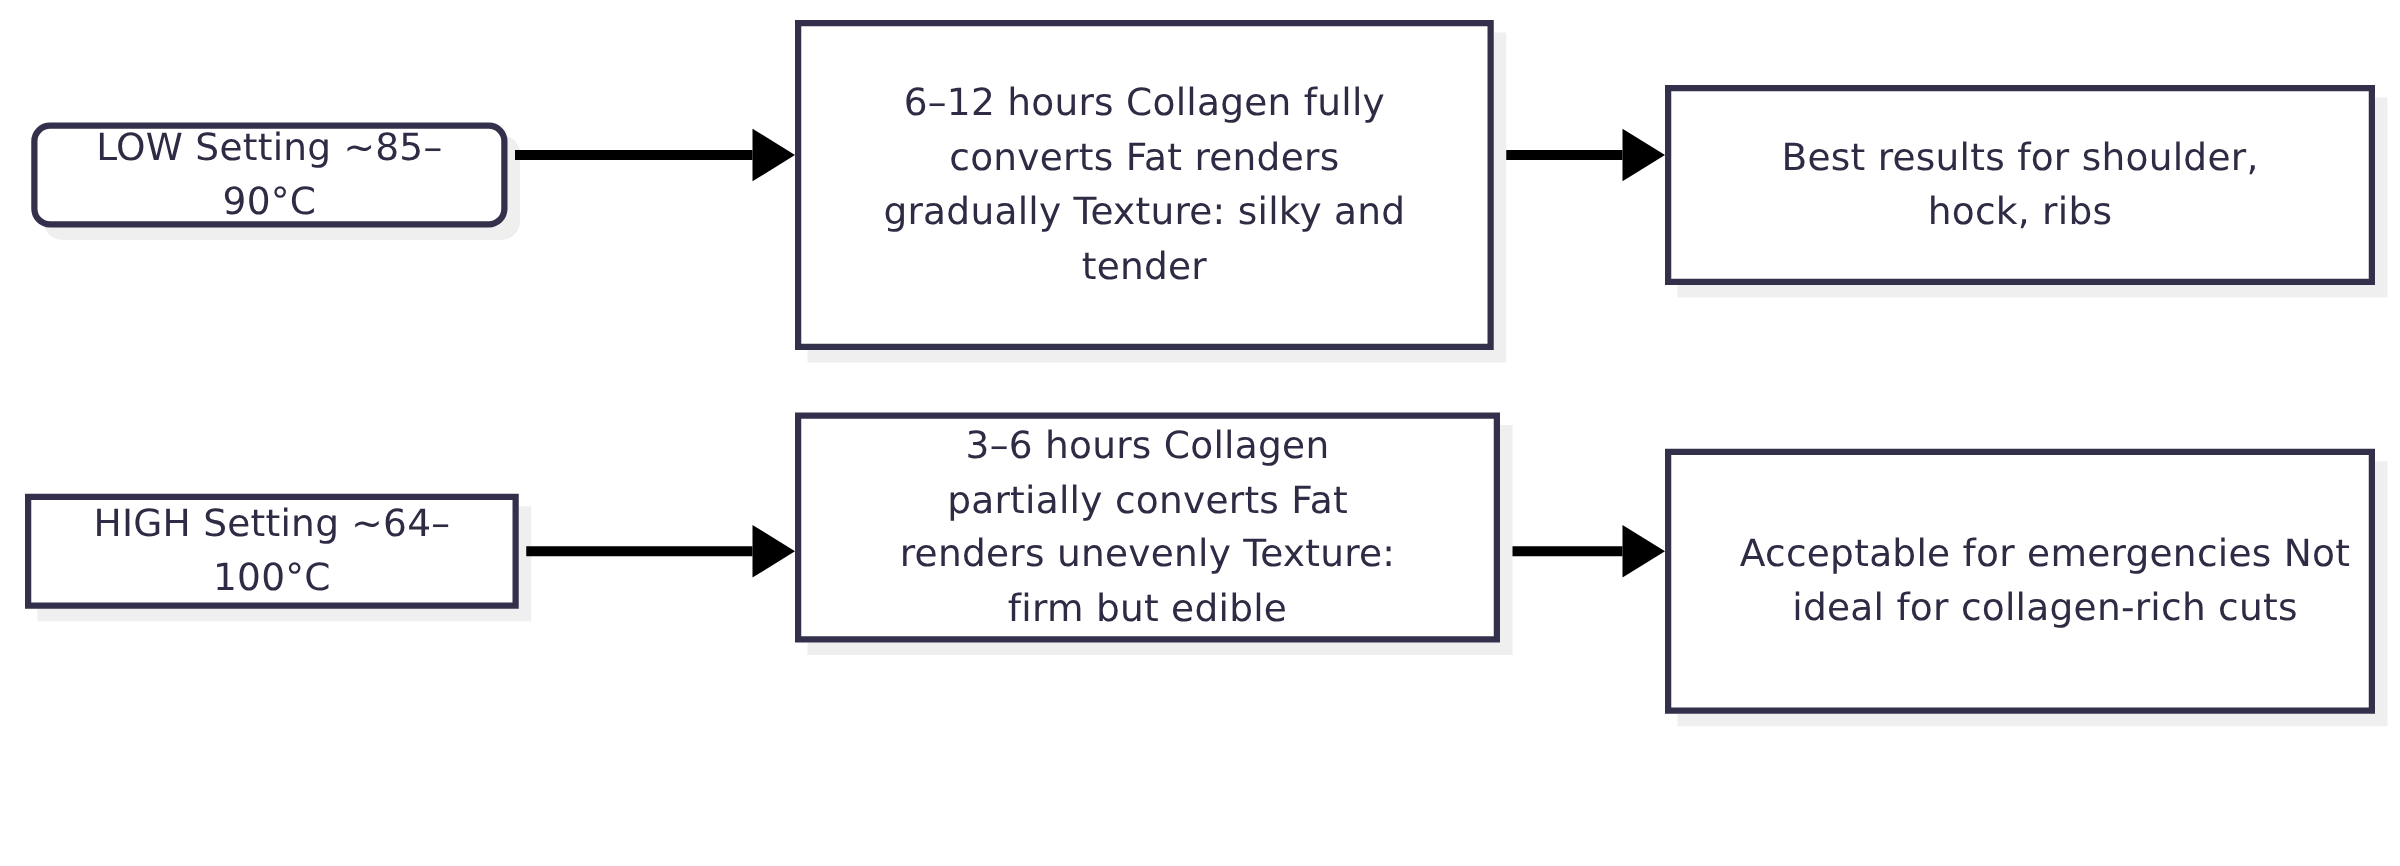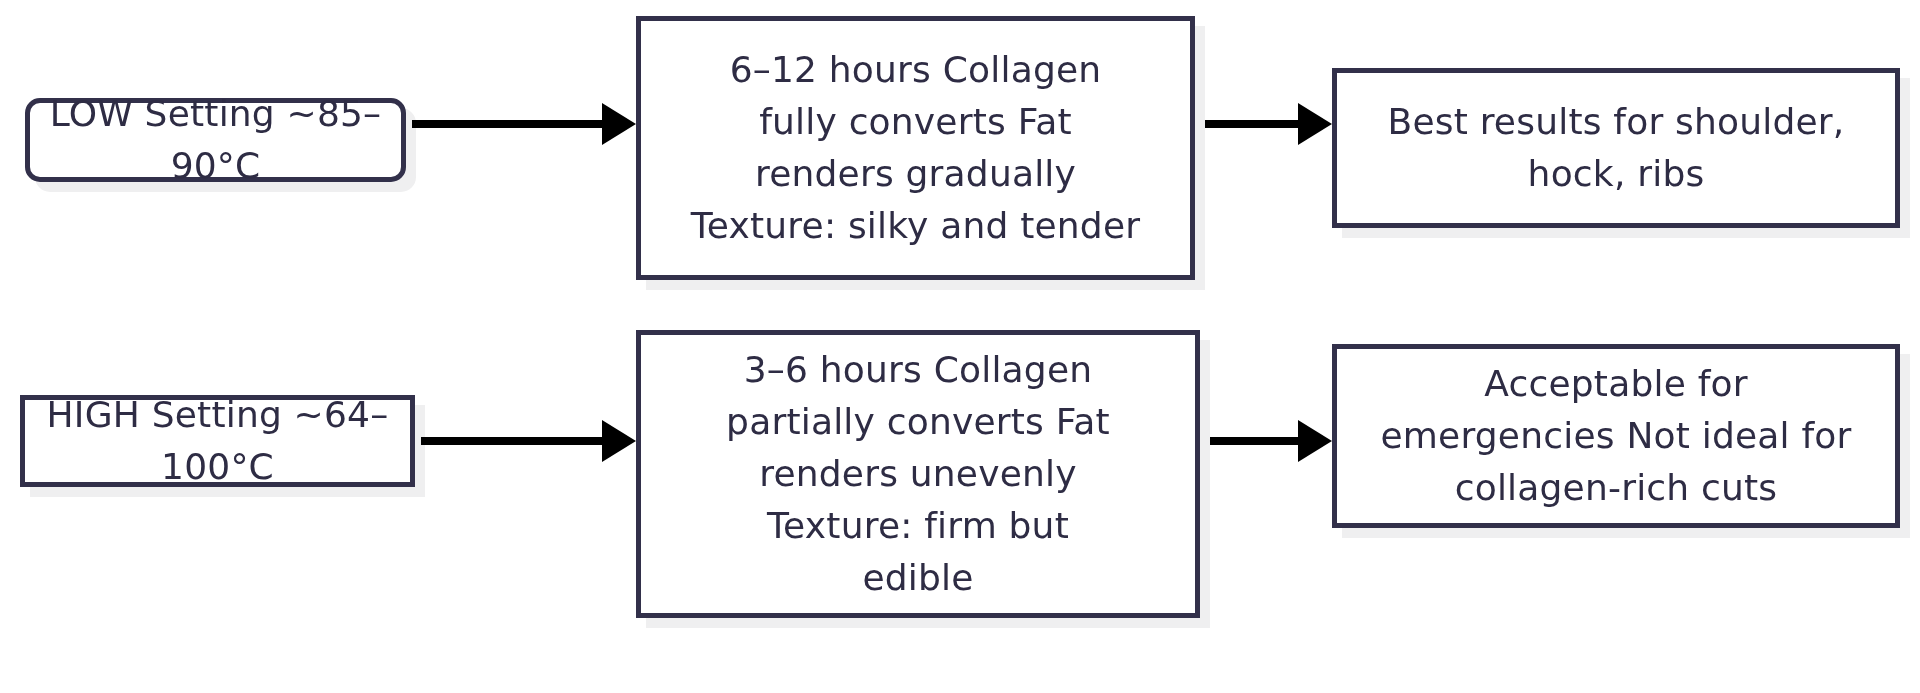--- a/index.html
+++ b/index.html
@@ -25,21 +25,21 @@
     background: #ffffff;
     border: 5px solid #32304a;
     box-shadow: 10px 10px 0 0 #efeff0;
     display: flex;
     align-items: center;
     justify-content: center;
     text-align: center;
   }
   .node-label {
     color: #2e2c44;
-    font-size: 36px;
+    font-size: 30px;
     line-height: 1.45;
     letter-spacing: 0.2px;
     padding: 0 14px;
     white-space: pre-line;
   }
 
   
   .arrow {
     position: absolute;
     height: 0;
@@ -90,26 +90,26 @@
 
   <div class="node" style="left:20px; top:395px; width:395px; height:92px;">
     <span class="node-label">HIGH Setting ~64–100°C</span>
   </div>
 
   <div class="arrow" style="left:421px; top:441px; width:215px;">
     <div class="shaft" style="width:181px;"></div>
     <div class="head" style="left:181px;"></div>
   </div>
 
-  <div class="node" style="left:636px; top:330px; width:564px; height:288px;">
+  <div class="node" style="left:636px; top:330px; width:564px; height:184px;">
     <span class="node-label" style="max-width:420px;">3–6 hours Collagen partially converts Fat renders unevenly Texture: firm but edible</span>
   </div>
 
   <div class="arrow" style="left:1210px; top:441px; width:122px;">
     <div class="shaft" style="width:88px;"></div>
     <div class="head" style="left:88px;"></div>
   </div>
 
-  <div class="node" style="left:1332px; top:344px; width:568px; height:184px;">
+  <div class="node" style="left:1332px; top:359px; width:568px; height:212px;justify-content:flex-end;">
     <span class="node-label" style="max-width:490px;">Acceptable for emergencies Not ideal for collagen-rich cuts</span>
   </div>
 
 </div>
 
 </body></html>

